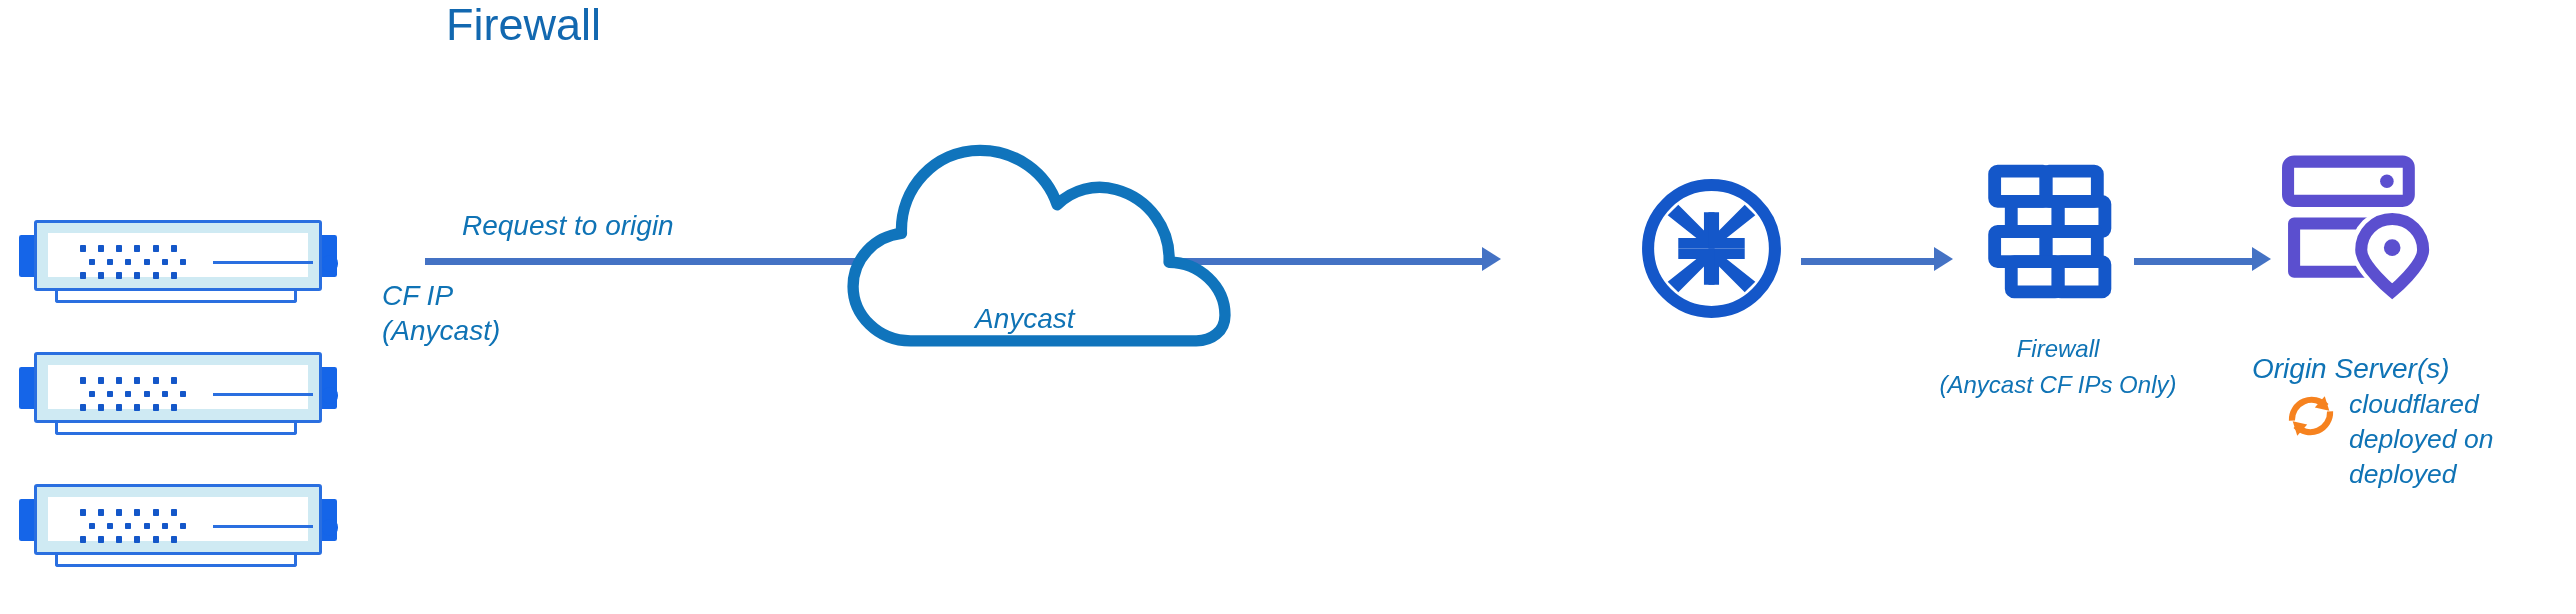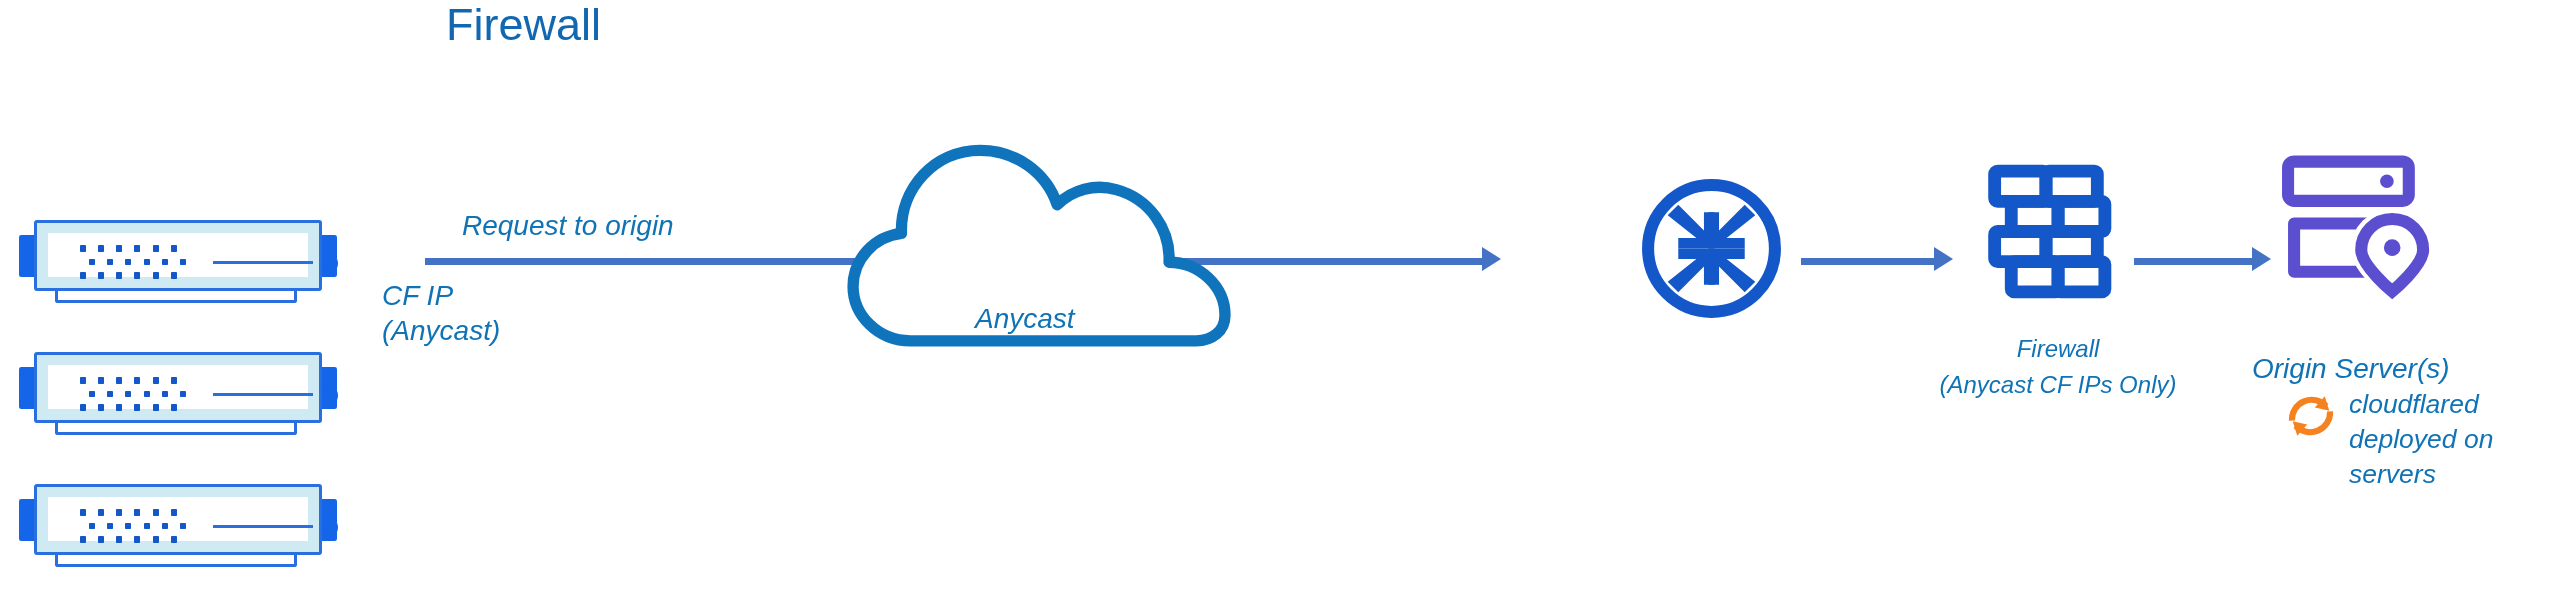--- a/index.html
+++ b/index.html
@@ -277,16 +277,16 @@
   <div class="abs lbl" id="lbl-origin">Origin Server(s)</div>
 
   <svg class="abs" id="sync-icon" viewBox="0 0 76 76">
     <g fill="none" stroke="#f6821f" stroke-width="8" stroke-linecap="butt">
       <path d="M13 44 A26 26 0 0 1 58 25"></path>
       <path d="M63 32 A26 26 0 0 1 18 51"></path>
     </g>
     <path d="M56 12 L62 31 L43 27 Z" fill="#f6821f"></path>
     <path d="M20 64 L14 45 L33 49 Z" fill="#f6821f"></path>
   </svg>
-  <div class="abs lbl" id="lbl-cloudflared"><span>cloudflared</span><br><span>deployed on</span><br><span>servers</span></div>
+  <div class="abs lbl" id="lbl-cloudflared"><span>cloudflared</span><br><span>deployed on</span><br><span>deployed</span></div>
 
 </div>
 
 
 </body></html>

